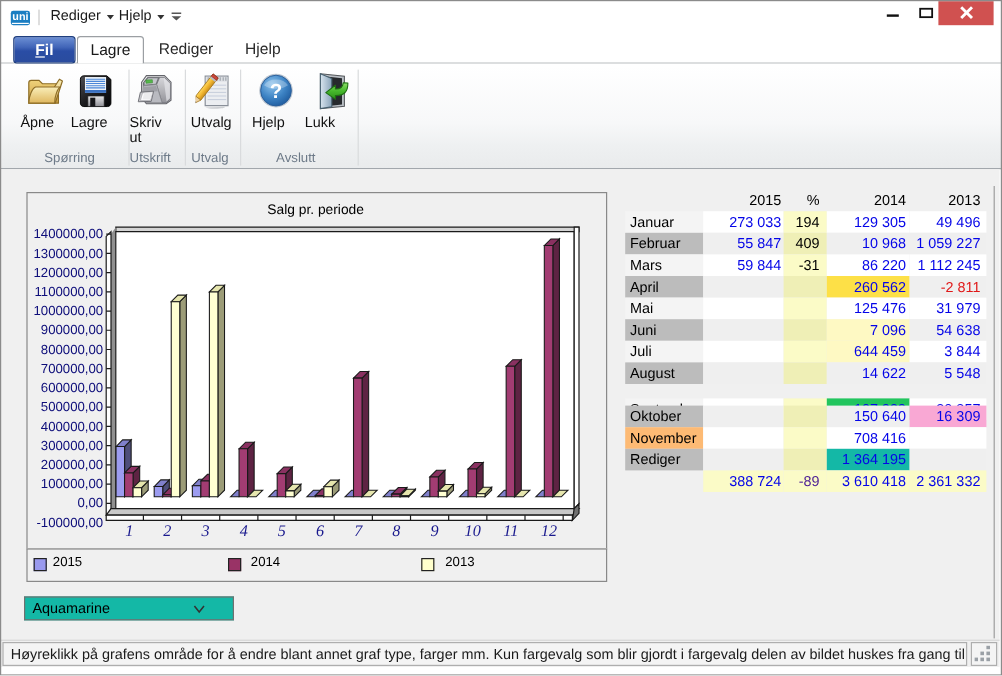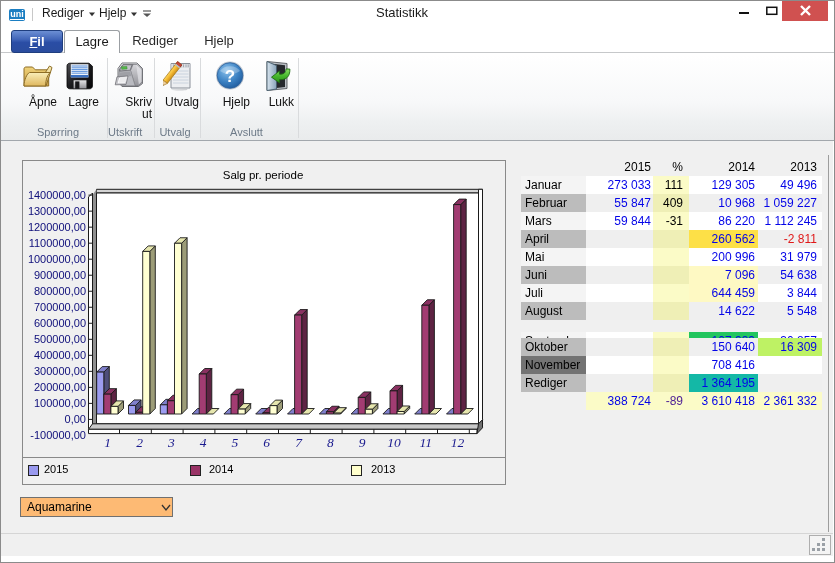--- a/index.html
+++ b/index.html
@@ -15,29 +15,29 @@
 #tabrow{left:0;top:26px;width:100%;height:30px;background:#fff}
 #tabline{left:0;top:26px;width:835px;height:1px;background:#c6c8ca}
 #filbtn{left:11px;top:4px;width:52px;height:23px;border-radius:3px;border:1px solid #1f3e7e;background:linear-gradient(#6c8fd4 0%,#4165b8 40%,#2a4da5 55%,#2a4c9e 100%);color:#fff;font-size:13px;font-weight:bold;text-align:center;line-height:21px}
 .tab{top:4px;height:22px;font-size:13px;color:#2a2a2a;text-align:center;line-height:22px}
 #tabhjem{left:64px;top:4px;width:56px;height:23px;background:#fff;border:1px solid #9b9fa3;border-bottom:none;border-radius:3px 3px 0 0;z-index:3;font-size:13px;text-align:center;line-height:22px;color:#1a1a1a}
 
 #ribbon{left:0;top:55px;width:100%;height:86px;background:linear-gradient(#ffffff 0%,#f7f8f9 55%,#eef0f1 78%,#e9ebec 100%)}
 #ribbonbtm{left:0;top:85px;width:835px;height:1px;background:#a2a7ac}
 .gsep{top:3px;width:1px;height:80px;background:#d9dbdd}
 .glabel{top:71px;font-size:11px;color:#6d7a88;text-align:center}
-.ilabel{top:41px;font-size:12px;color:#111;text-align:right;line-height:12px}
+.ilabel{top:41px;font-size:12px;color:#111;text-align:left;line-height:12px}
 .icon{top:5px;width:32px;height:32px}
 
 #content{left:0;top:141px;width:833px;height:392px;background:#f0f0f0}
 #chartbox{left:22px;top:19px;width:484px;height:298px;border:1px solid #898989;background:#f0f0f0}
 #legendbox{left:22px;top:316px;width:484px;height:28px;border:1px solid #898989;background:#f0f0f0}
 .legsq{top:7px;width:11px;height:11px;border:1px solid #222}
 .legtx{top:5px;font-size:11px;color:#000}
-#dropdown{left:20px;top:356px;width:153px;height:20px;background:#fdba74;border:1px solid #707070;font-size:12px;color:#000;line-height:18px;padding-left:6px}
+#dropdown{left:20px;top:356px;width:175px;height:20px;background:#14b8a6;border:1px solid #707070;font-size:12px;color:#000;line-height:18px;padding-left:6px}
 #vline{left:828px;top:14px;width:1px;height:377px;background:#9d9d9d}
 
 #tbl{left:521px;top:17px;width:305px;font-size:12px}
 .trow{position:absolute;left:0;width:305px;height:18px}
 .c{position:absolute;top:0;height:18px;line-height:18px}
 .cm{left:0;width:65px;padding-left:4px}
 .c1{left:65px;width:67px;text-align:right;padding-right:2px}
 .c2{left:132px;width:36px;text-align:right;padding-right:6px}
 .c3{left:168px;width:69px;text-align:right;padding-right:3px}
 .c4{left:237px;width:64px;text-align:right;padding-right:5px}
@@ -59,21 +59,20 @@
       <path d="M0,0.5 L6,0.5 L3,4.2 Z" fill="#333"></path>
     </svg>
   <div class="abs menuitem" style="left:99px">Hjelp</div>
   <svg class="abs" style="left:131px;top:12px" width="7" height="5">
       <path d="M0,0.5 L6,0.5 L3,4.2 Z" fill="#333"></path>
     </svg>
   <svg class="abs" style="left:142px;top:10px" width="10" height="8">
       <path d="M1,1 h8" stroke="#555" stroke-width="1.2" fill="none"></path>
       <path d="M1,3.5 L9,3.5 L5,7 Z" fill="#555"></path>
     </svg>
-  <div class="abs" id="title">Statistikk</div>
   <svg class="abs winbtn" style="left:734px;width:20px" width="20" height="22">
       <rect x="5" y="12" width="10" height="2" fill="#111"></rect>
     </svg>
   <svg class="abs winbtn" style="left:762px;width:20px" width="20" height="22">
       <rect x="4.8" y="7.3" width="10" height="7" fill="none" stroke="#111" stroke-width="1.5"></rect>
     </svg>
   <div class="abs winbtn" style="left:782px;width:46px;height:20px;top:1px;background:#d05150"></div>
   <svg class="abs" style="left:799px;top:4px" width="13" height="13">
       <path d="M2,2 L11,11 M11,2 L2,11" stroke="#fff" stroke-width="2.4"></path>
     </svg>
@@ -398,21 +397,21 @@
   <div class="abs" id="tbl">
       <div class="trow" style="top:0">
         <div class="c c1" style="color:#000">2015</div>
         <div class="c c2" style="color:#000">%</div>
         <div class="c c3" style="color:#000">2014</div>
         <div class="c c4" style="color:#000">2013</div>
       </div>
       <div class="trow" style="top:18px">
         <div class="c cm" style="background:#f4f4f4">Januar</div>
         <div class="c c1 blue" style="background:#ffffff">273 033</div>
-        <div class="c c2" style="background:#fbfbc7;color:#000">111</div>
+        <div class="c c2" style="background:#fbfbc7;color:#000">194</div>
         <div class="c c3 blue" style="background:#ffffff">129 305</div>
         <div class="c c4" style="background:#ffffff"><span class="blue">49 496</span></div>
       </div>
       <div class="trow" style="top:36px">
         <div class="c cm" style="background:#bcbcbc">Februar</div>
         <div class="c c1 blue" style="background:#efefef">55 847</div>
         <div class="c c2" style="background:#efefb6;color:#000">409</div>
         <div class="c c3 blue" style="background:#efefef">10 968</div>
         <div class="c c4" style="background:#efefef"><span class="blue">1 059 227</span></div>
       </div>
@@ -427,21 +426,21 @@
         <div class="c cm" style="background:#bcbcbc">April</div>
         <div class="c c1 blue" style="background:#efefef"></div>
         <div class="c c2" style="background:#efefb6;color:#000"></div>
         <div class="c c3 blue" style="background:#fde047">260 562</div>
         <div class="c c4" style="background:#efefef"><span class="red">-2 811</span></div>
       </div>
       <div class="trow" style="top:90px">
         <div class="c cm" style="background:#f4f4f4">Mai</div>
         <div class="c c1 blue" style="background:#ffffff"></div>
         <div class="c c2" style="background:#fbfbc7;color:#000"></div>
-        <div class="c c3 blue" style="background:#ffffff">200 996</div>
+        <div class="c c3 blue" style="background:#ffffff">125 476</div>
         <div class="c c4" style="background:#ffffff"><span class="blue">31 979</span></div>
       </div>
       <div class="trow" style="top:108px">
         <div class="c cm" style="background:#bcbcbc">Juni</div>
         <div class="c c1 blue" style="background:#efefef"></div>
         <div class="c c2" style="background:#efefb6;color:#000"></div>
         <div class="c c3 blue" style="background:#fef9c3">7 096</div>
         <div class="c c4" style="background:#efefef"><span class="blue">54 638</span></div>
       </div>
       <div class="trow" style="top:126px">
@@ -463,24 +462,24 @@
         <div class="c c1 blue" style="background:#ffffff"></div>
         <div class="c c2" style="background:#fbfbc7;color:#000"></div>
         <div class="c c3 blue" style="background:#22c55e">107 939</div>
         <div class="c c4" style="background:#ffffff"><span class="blue">30 857</span></div>
       </div>
       <div class="trow" style="top:180px">
         <div class="c cm" style="background:#bcbcbc">Oktober</div>
         <div class="c c1 blue" style="background:#efefef"></div>
         <div class="c c2" style="background:#efefb6;color:#000"></div>
         <div class="c c3 blue" style="background:#efefef">150 640</div>
-        <div class="c c4" style="background:#bef264"><span class="blue">16 309</span></div>
+        <div class="c c4" style="background:#f9a8d4"><span class="blue">16 309</span></div>
       </div>
       <div class="trow" style="top:198px">
-        <div class="c cm" style="background:#737373">November</div>
+        <div class="c cm" style="background:#fdba74">November</div>
         <div class="c c1 blue" style="background:#ffffff"></div>
         <div class="c c2" style="background:#fbfbc7;color:#000"></div>
         <div class="c c3 blue" style="background:#ffffff">708 416</div>
         <div class="c c4" style="background:#ffffff"><span class="blue"></span></div>
       </div>
       <div class="trow" style="top:216px">
         <div class="c cm" style="background:#bcbcbc">Rediger</div>
         <div class="c c1 blue" style="background:#efefef"></div>
         <div class="c c2" style="background:#efefb6;color:#000"></div>
         <div class="c c3 blue" style="background:#14b8a6">1 364 195</div>
@@ -489,20 +488,21 @@
       <div class="trow" style="top:234px">
         <div class="c cm"></div>
         <div class="c c1 blue" style="background:#fbfbc7">388 724</div>
         <div class="c c2" style="background:#fbfbc7;color:#4c1d95">-89</div>
         <div class="c c3 blue" style="background:#fbfbc7">3 610 418</div>
         <div class="c c4 blue" style="background:#fbfbc7">2 361 332</div>
       </div>
     </div>
 </div>
 <div class="abs" id="status">
+  <div class="abs" id="stbox">Høyreklikk på grafens område for å endre blant annet graf type, farger mm. Kun fargevalg som blir gjordt i fargevalg delen av bildet huskes fra gang til</div>
   <div class="abs" id="stbox2"></div>
   <svg class="abs" style="left:812px;top:4px" width="16" height="14">
     <g fill="#9aa0a6">
         <rect x="10" y="0" width="3" height="3"></rect>
         <rect x="5" y="5" width="3" height="3"></rect>
         <rect x="10" y="5" width="3" height="3"></rect>
         <rect x="0" y="10" width="3" height="3"></rect>
         <rect x="5" y="10" width="3" height="3"></rect>
         <rect x="10" y="10" width="3" height="3"></rect>
       </g>

